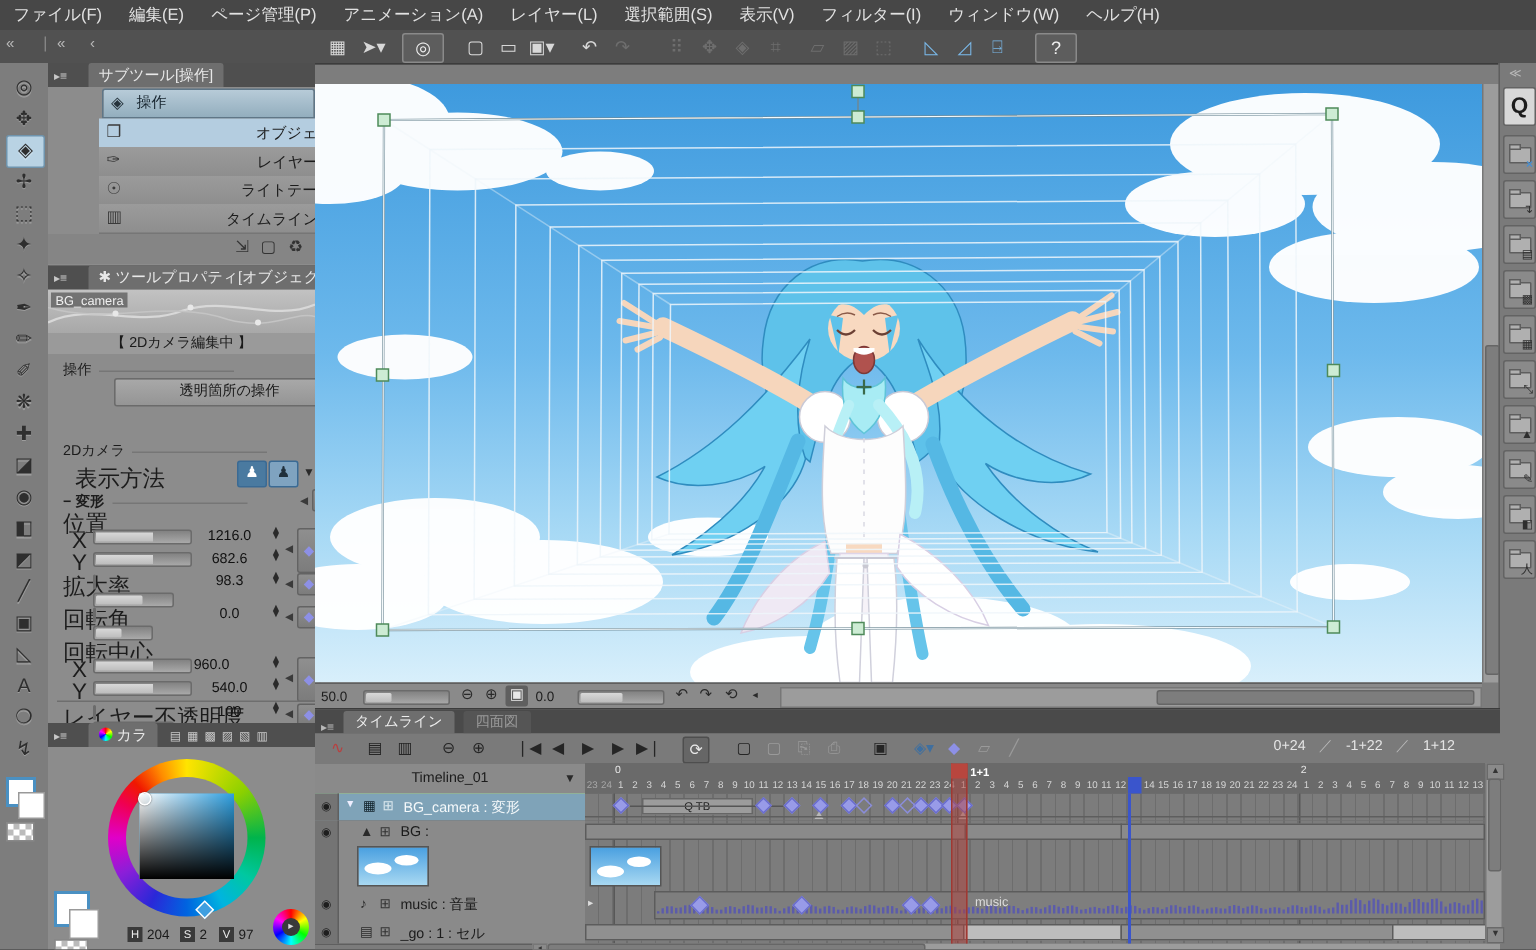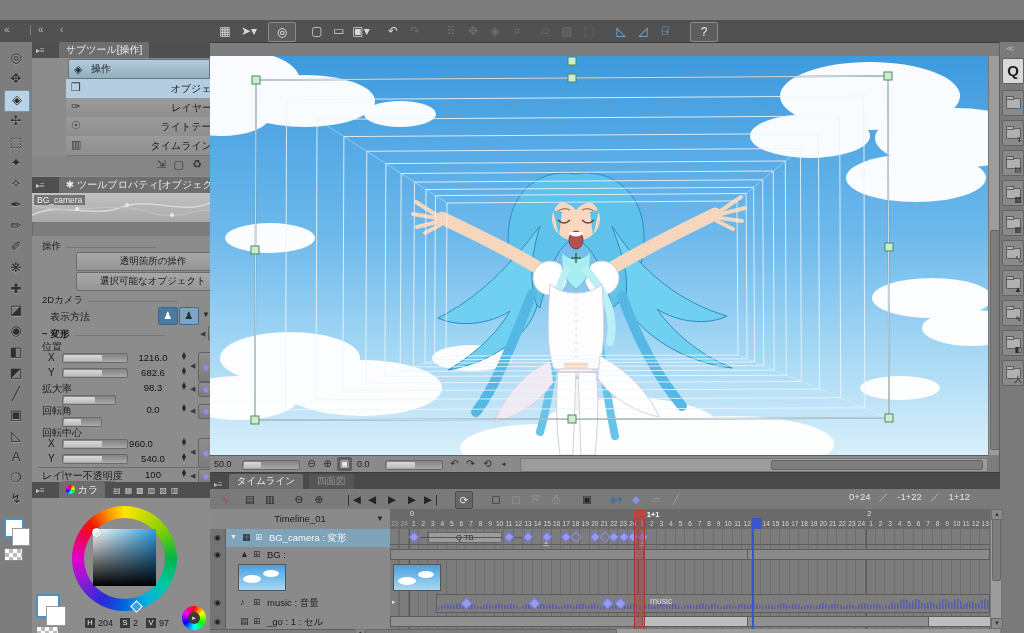--- a/index.html
+++ b/index.html
@@ -36,21 +36,21 @@
   .st-row.sel{background:#b4cde0;}
   .st-row .lbl{position:absolute;right:8px;top:3px;}
   .st-row .ic{position:absolute;left:5px;top:2px;font-size:11px;color:#3a3a3a;}
   
   .tp-thumb{position:absolute;left:32px;top:193px;width:178px;height:29px;background:linear-gradient(#c2c2c2,#a8a8a8);overflow:hidden;}
   .tp-caption{position:absolute;left:32px;top:222px;width:178px;height:14px;background:#9a9a9a;border-bottom:1px solid #6e6e6e;color:#1a1a1a;font-size:9.5px;text-align:center;line-height:14px;}
   .grp{position:absolute;color:#1c1c1c;font-size:9.5px;}
   .grp:after{content:"";position:absolute;left:100%;margin-left:5px;top:55%;width:90px;border-top:1px solid #767676;}
   .dd{position:absolute;left:44px;width:152px;height:17px;background:linear-gradient(#a8a8a8,#959595);border:1px solid #6b6b6b;border-radius:2px;color:#161616;font-size:9.5px;text-align:center;line-height:16px;}
   .dd .car{position:absolute;right:5px;top:0;color:#333;font-size:8px;}
-  .plabel{position:absolute;color:#1c1c1c;font-size:10px;}
+  .plabel{position:absolute;color:#1c1c1c;font-size:15px;}
   .pval{position:absolute;color:#111;font-size:9.5px;text-align:center;width:46px;}
   .slider{position:absolute;height:8px;background:linear-gradient(#828282,#a9a9a9);border:1px solid #6b6b6b;border-radius:2px;}
   .slider i{position:absolute;left:1px;top:1px;bottom:1px;background:linear-gradient(#d8d8d8,#bdbdbd);border-radius:1px;}
   .step{position:absolute;width:8px;color:#2a2a2a;font-size:7px;line-height:4px;text-align:center;}
   .kfbox{position:absolute;width:14px;background:linear-gradient(#8f8f8f,#7c7c7c);border:1px solid #636363;border-radius:2px;text-align:center;}
   .kfdia{color:#8d90e6;font-size:9px;line-height:12px;}
   .kfar{position:absolute;color:#3a3a3a;font-size:7px;top:50%;transform:translateY(-50%);}
   .vmbtn{position:absolute;width:18px;height:16px;border:1px solid #3a6a94;border-radius:2px;text-align:center;line-height:15px;font-size:10px;}
   
   .cw-ring{position:absolute;border-radius:50%;
@@ -112,20 +112,32 @@
   .varrow{position:absolute;left:0;width:10px;height:9px;background:#8a8a8a;border:1px solid #6a6a6a;font-size:6px;text-align:center;line-height:8px;color:#333;}
   .mini-sky{background:linear-gradient(#4aa0e0,#a8d8f2);border:1px solid #555;position:absolute;overflow:hidden;}
   .mini-cloud{position:absolute;background:#fff;border-radius:50%;}
   .qtb{position:absolute;background:#9c9c9c;border:1px solid #666;color:#222;font-size:7.5px;text-align:center;}
 </style>
 </head>
 <body>
 
 <div id="app">
 
+  <div id="menubar" class="ab">
+      <div class="menu-item" style="position: relative;">ファイル(F)</div>
+      <div class="menu-item" style="position: relative;">編集(E)</div>
+      <div class="menu-item" style="position: relative;">ページ管理(P)</div>
+      <div class="menu-item" style="position: relative;">アニメーション(A)</div>
+      <div class="menu-item" style="position: relative;">レイヤー(L)</div>
+      <div class="menu-item" style="position: relative;">選択範囲(S)</div>
+      <div class="menu-item" style="position: relative;">表示(V)</div>
+      <div class="menu-item" style="position: relative;">フィルター(I)</div>
+      <div class="menu-item" style="position: relative;">ウィンドウ(W)</div>
+      <div class="menu-item" style="position: relative;">ヘルプ(H)</div>
+    </div>
 
   <div id="topbar" class="ab">
     <span class="ab dockhdr" style="left:4px;top:4px">«</span>
     <span class="ab dockhdr" style="left:26px;top:4px;color:#8a8a8a">❘</span>
     <span class="ab dockhdr" style="left:38px;top:4px">«</span>
     <span class="ab dockhdr" style="left:60px;top:4px">‹</span>
   <div class="tb-ic" style="left: 216px;">▦</div>
       <div class="tb-ic" style="left: 240px;">➤▾</div>
       <div class="tb-ic boxed" style="left: 268px; min-width: 26px;">◎</div>
       <div class="tb-ic" style="left: 308px;">▢</div>
@@ -215,24 +227,24 @@
   <div class="tp-thumb">
     <svg width="178" height="29">
       <path d="M0,22 C30,8 60,26 90,14 C120,4 150,22 178,10" stroke="#d8d8d8" fill="none" stroke-width="1.5"></path>
       <path d="M0,12 C40,24 80,6 120,20 C150,28 165,14 178,18" stroke="#c4c4c4" fill="none"></path>
       <circle cx="45" cy="16" r="2" fill="#e8e8e8"></circle>
         <circle cx="95" cy="12" r="2" fill="#e8e8e8"></circle>
         <circle cx="140" cy="22" r="2" fill="#e8e8e8"></circle>
     </svg>
     <span class="ab" style="left:2px;top:2px;background:rgba(90,90,90,.75);color:#f0f0f0;font-size:8.5px;padding:0 3px">BG_camera</span>
   </div>
+  <div class="tp-caption">【 2Dカメラ編集中 】</div>
   <div class="panel" style="top:236px;height:246px">
     <span class="grp" style="left:10px;top:4px">操作</span>
     <div class="dd" style="top:16px"><span>透明箇所の操作</span><span class="car">▼</span></div>
-    <div class="dd" style="top:36px"><span>選択可能なオブジェクト</span><span class="car">▼</span></div>
     <span class="grp" style="left:10px;top:58px">2Dカメラ</span>
     <span class="plabel" style="left:18px;top:74px">表示方法</span>
     <div class="vmbtn" style="left:126px;top:71px;background:#4a7aa0;color:#fff">♟</div>
     <div class="vmbtn" style="left:147px;top:71px;background:#7fa3c0;color:#20303c">♟</div>
     <span class="ab" style="left:170px;top:74px;font-size:8px;color:#2a2a2a">▼</span>
     <span class="grp" style="left:10px;top:92px;font-weight:bold"><span style="margin-right:3px">−</span><span>変形</span></span>
     <span class="kfar" style="left:168px;top:98px">◀</span>
     <div class="kfbox" style="left:176px;top:90px;height:13px"><span class="kfdia">◆</span></div>
     <span class="kfar" style="left:194px;top:98px">▶</span>
     <div id="tp-rows" class="ab" style="left:0;top:104px;width:178px;height:142px">

